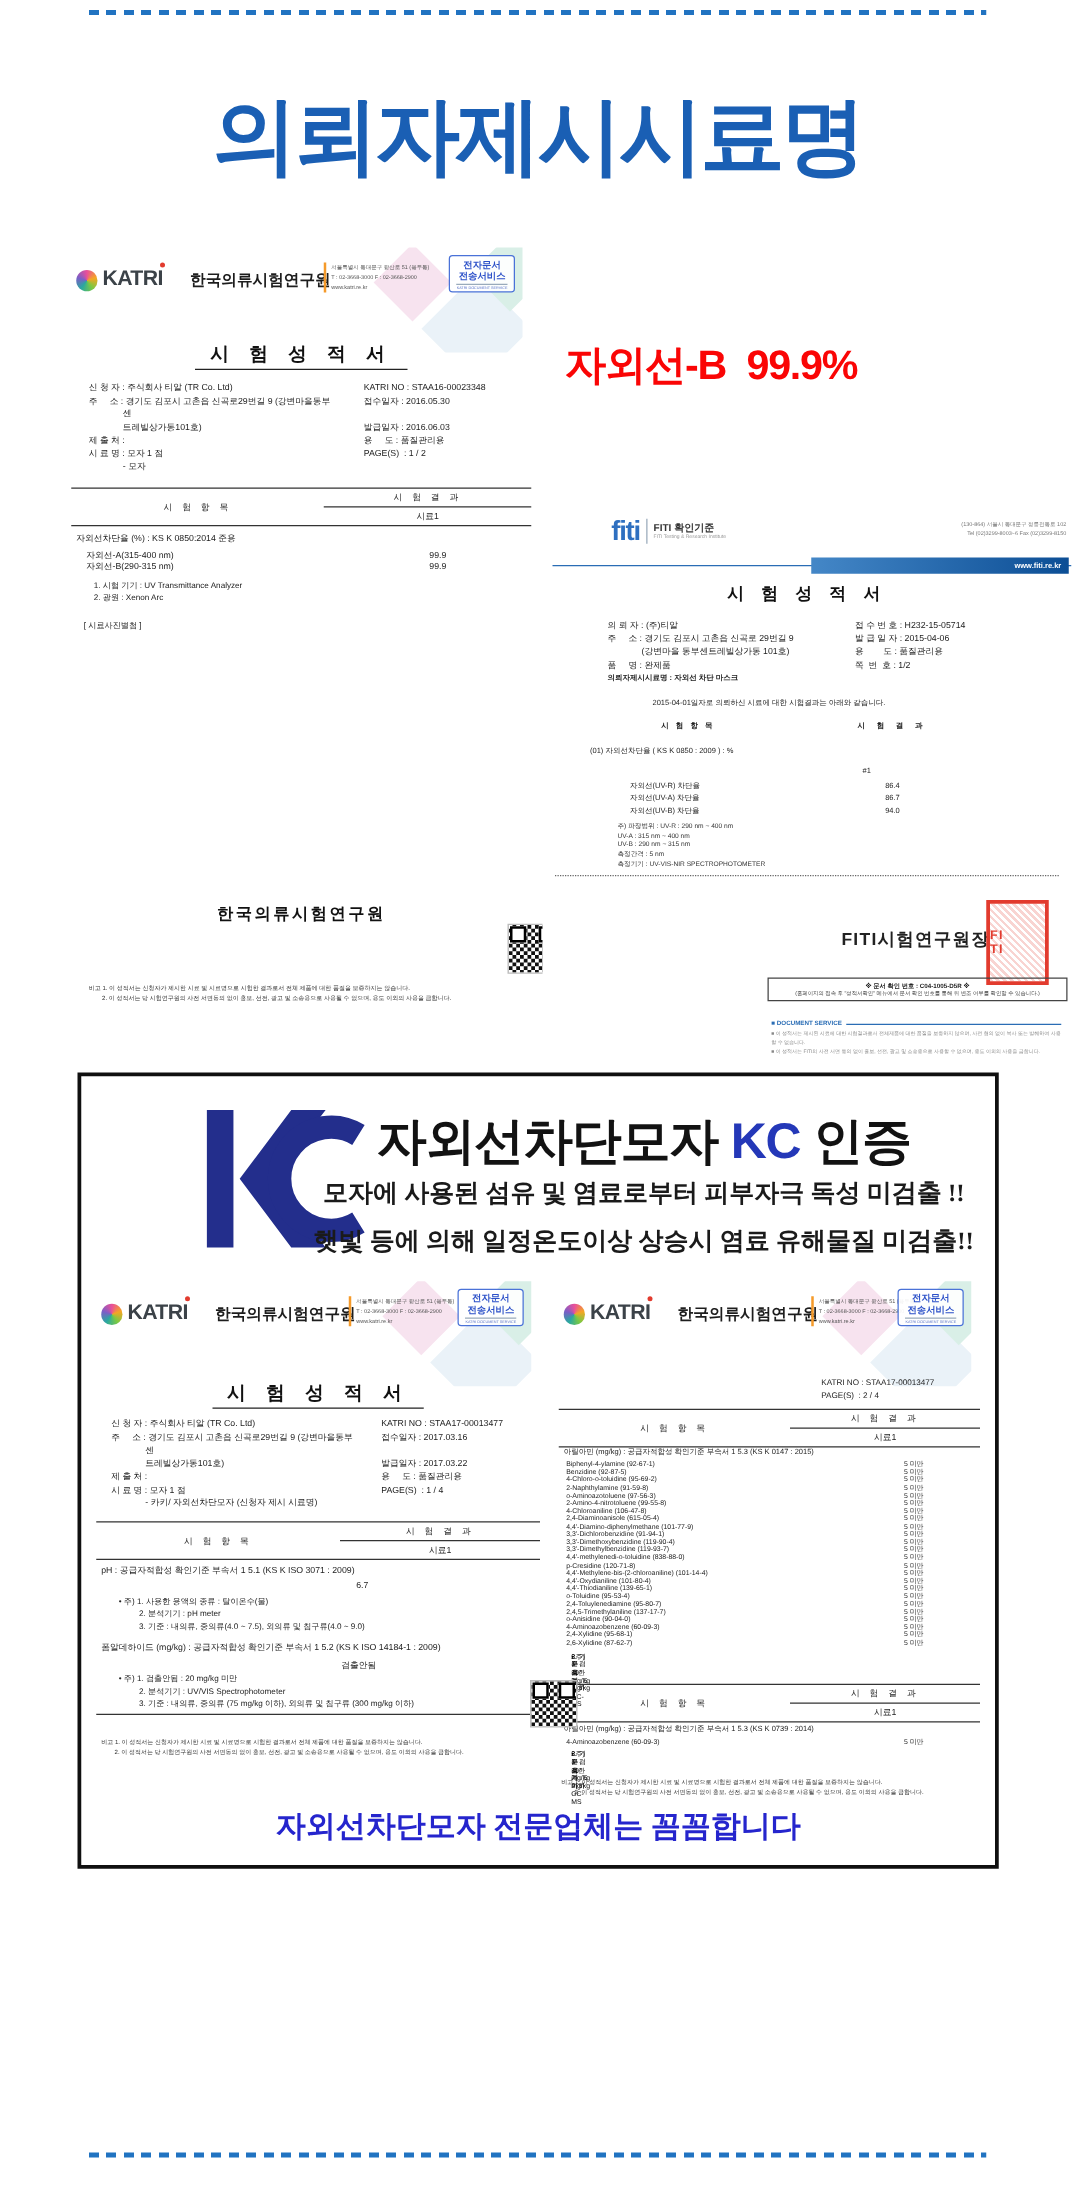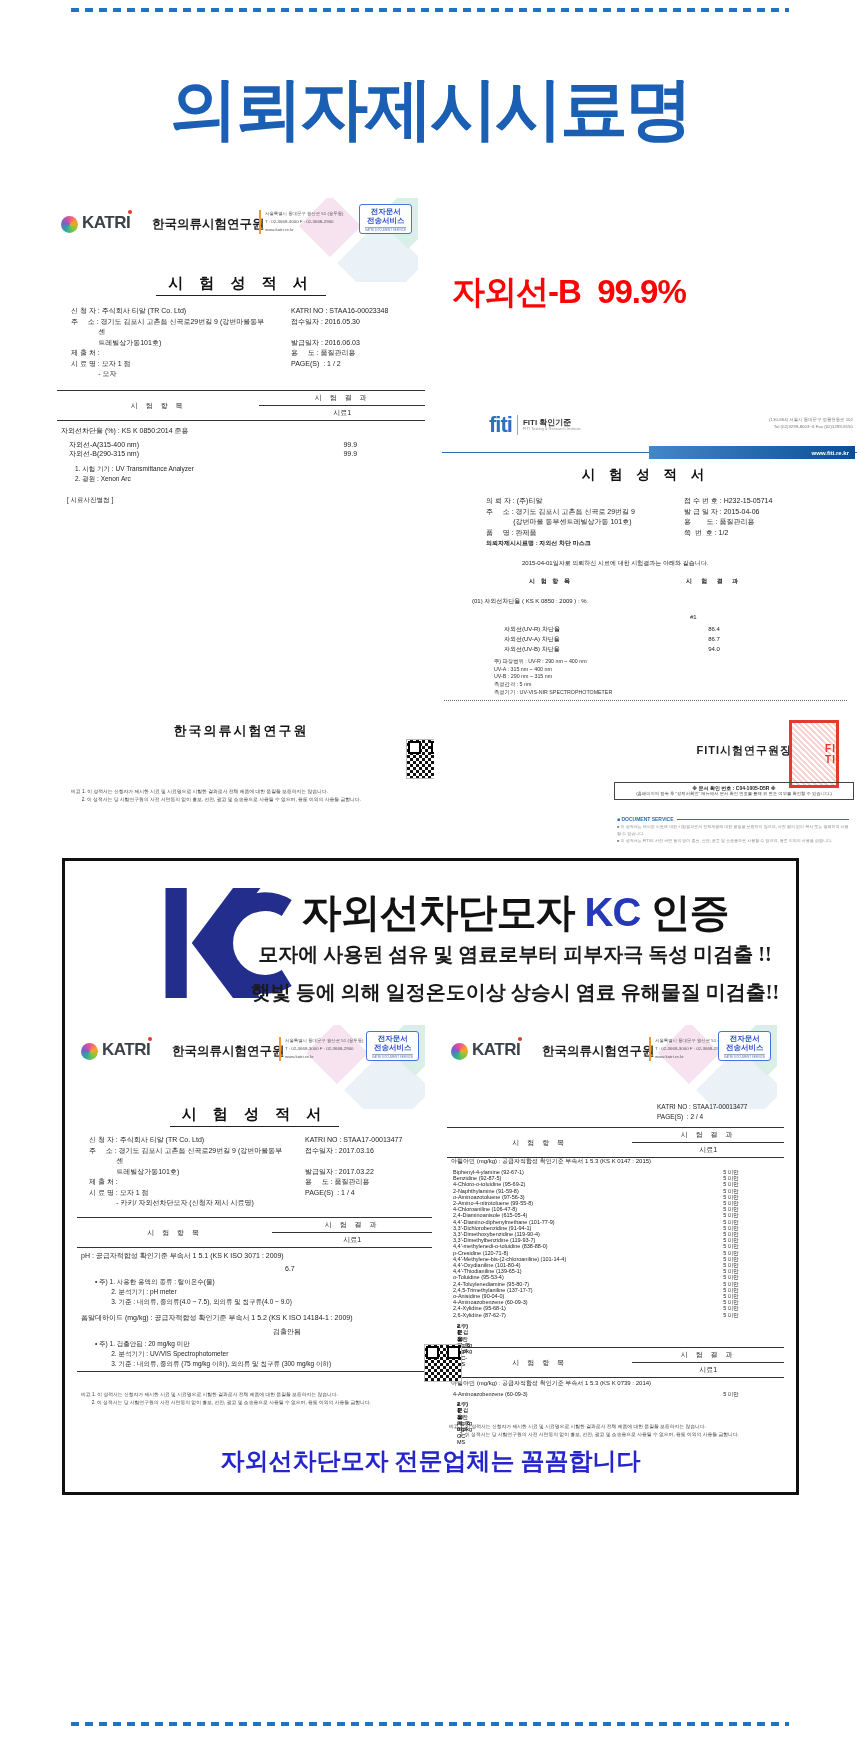--- a/index.html
+++ b/index.html
@@ -57,22 +57,22 @@
   .fbar{left:215px;right:2px;height:13px;background:linear-gradient(90deg,#4487c7,#0c4e95);color:#fff;font-size:6px;font-weight:700;display:flex;align-items:center;justify-content:flex-end;padding-right:6px;}
   .flogo{left:55px;top:44px;display:flex;align-items:center;gap:5px;}
   .flogo .ft{position:static;font-size:22px;font-weight:900;color:#2e6fc0;letter-spacing:-1px;}
   .flogo .fdv{position:static;width:1px;height:20px;background:#9ab;}
   .flogo .fog{position:static;line-height:1.15;}
   .flogo .fo1{position:static;display:block;font-size:8px;font-weight:800;color:#333;}
   .flogo .fo2{position:static;display:block;font-size:4px;color:#999;}
   .ftitle{left:0;right:0;text-align:center;font-size:13.5px;font-weight:800;letter-spacing:5px;color:#111;}
   .fsmall{font-size:6px;color:#222;white-space:pre;line-height:1.7;}
   .fdots{left:10px;right:10px;border-top:1px dotted #666;}
-  .fsigner{font-size:11px;font-weight:600;color:#222;letter-spacing:1px;white-space:nowrap;}
-  .seal{width:44px;height:62px;border:3px solid #e23b2e;color:#e23b2e;background:repeating-linear-gradient(45deg,rgba(226,59,46,.22) 0 2px,transparent 2px 4px);display:flex;flex-direction:column;align-items:flex-end;justify-content:center;gap:0;}
+  .fsigner{font-size:14px;font-weight:600;color:#222;letter-spacing:1px;white-space:nowrap;}
+  .seal{width:44px;height:62px;border:3px solid #e23b2e;color:#e23b2e;background:repeating-linear-gradient(45deg,rgba(226,59,46,.22) 0 2px,transparent 2px 4px);display:flex;flex-direction:column;align-items:flex-start;justify-content:center;gap:0;}
   .seal span{position:static;font-size:10px;font-weight:900;letter-spacing:1px;}
   .cbox{border:1px solid #444;text-align:center;padding:2px 3px;}
   .cbox .c1{position:static;display:block;font-size:5px;font-weight:700;color:#222;}
   .cbox .c2{position:static;display:block;font-size:4.3px;color:#444;line-height:1.5;}
   .ds-head{display:flex;align-items:center;gap:3px;color:#2a6db5;font-size:5px;font-weight:800;white-space:nowrap;}
   .ds-head::after{content:"";flex:1;border-top:1px solid #2a6db5;}
   .dsl .fline{font-size:4px;line-height:1.7;color:#888;white-space:normal;}
   
   .kcbox{position:absolute;border:3px solid #101010;background:#fff;}
   .kcbox>*{position:absolute;}

